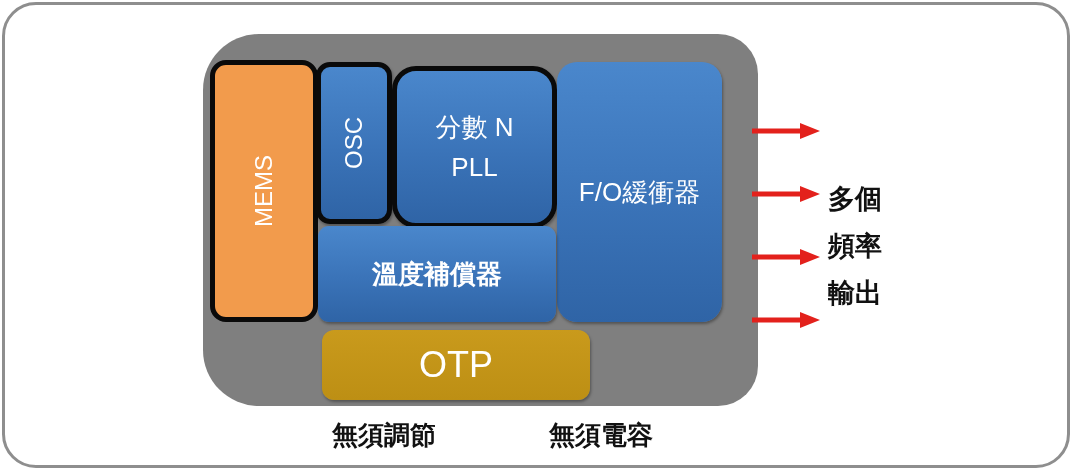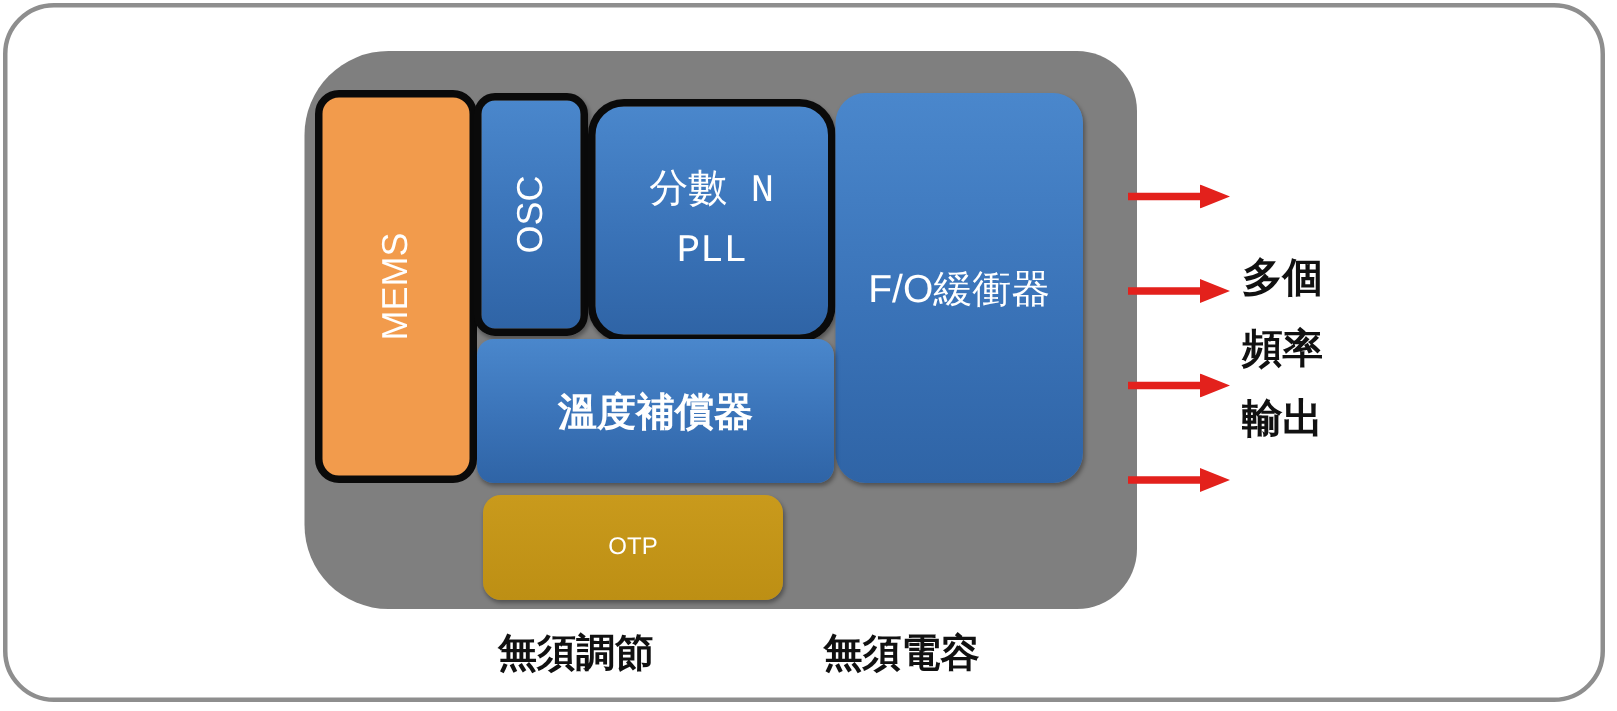--- a/index.html
+++ b/index.html
@@ -13,30 +13,30 @@
            display: flex; align-items: center; justify-content: center; text-align: center; }
     .blue { background: linear-gradient(180deg, #4a87cc 0%, #3a73b8 55%, #2f64a6 100%);
             box-shadow: 1px 2px 3px rgba(0,0,0,0.35); }
     .outlined { border: 5px solid #0a0a0a; }
     .mems { left: 210px; top: 60px; width: 108px; height: 262px; border-radius: 16px;
             background: #f29b4c; border: 5px solid #0a0a0a; }
     .mems span { transform: rotate(-90deg); font-size: 24px; white-space: nowrap; }
     .osc { left: 316px; top: 62px; width: 76px; height: 162px; border-radius: 14px; }
     .osc span { transform: rotate(-90deg); font-size: 24px; white-space: nowrap; }
     .pll { left: 392px; top: 66px; width: 165px; height: 162px; border-radius: 24px;
-           flex-direction: column; font-size: 26px; line-height: 40px; font-family: Liberation Mono, monospace; }
+           flex-direction: column; font-size: 26px; line-height: 40px; }
     .fo { left: 557px; top: 62px; width: 165px; height: 260px; border-radius: 20px;
           flex-direction: row; font-size: 26px; line-height: 40px; }
     .temp { left: 318px; top: 226px; width: 238px; height: 96px; border-radius: 11px;
             font-size: 26px; font-weight: bold; }
-    .otp { left: 322px; top: 330px; width: 200px; height: 70px; border-radius: 12px;
+    .otp { left: 322px; top: 330px; width: 268px; height: 70px; border-radius: 12px;
            background: linear-gradient(180deg, #c99a1c 0%, #bd8f14 100%);
-           box-shadow: 1px 2px 3px rgba(0,0,0,0.35); font-size: 16px; }
+           box-shadow: 1px 2px 3px rgba(0,0,0,0.35); font-size: 36px; }
     .arrow { position: absolute; left: 752px; width: 68px; height: 16px; }
-    .out-label { position: absolute; left: 828px; top: 162px; font-size: 27px; font-weight: bold;
+    .out-label { position: absolute; left: 828px; top: 176px; font-size: 27px; font-weight: bold;
                  line-height: 47px; color: #111; width: 70px; }
     .note { position: absolute; top: 418px; font-size: 26px; font-weight: bold; color: #111; }
   </style>
 </head>
 <body>
 
 <div class="frame"></div>
 
 <div class="chip"></div>
 

